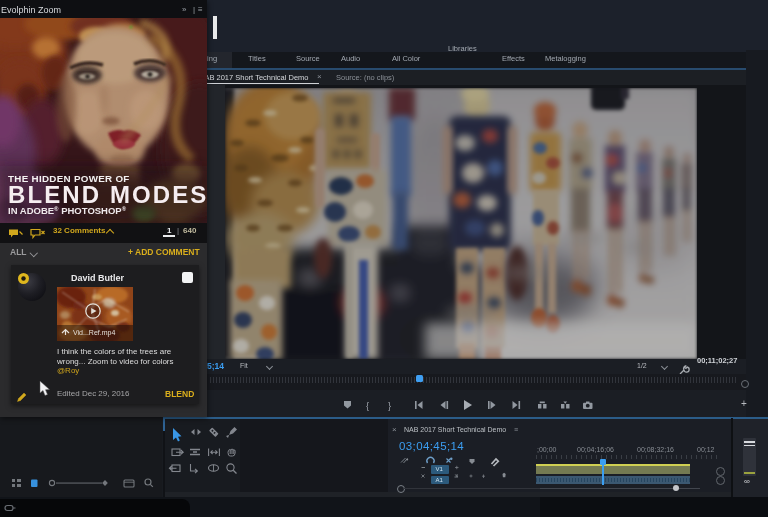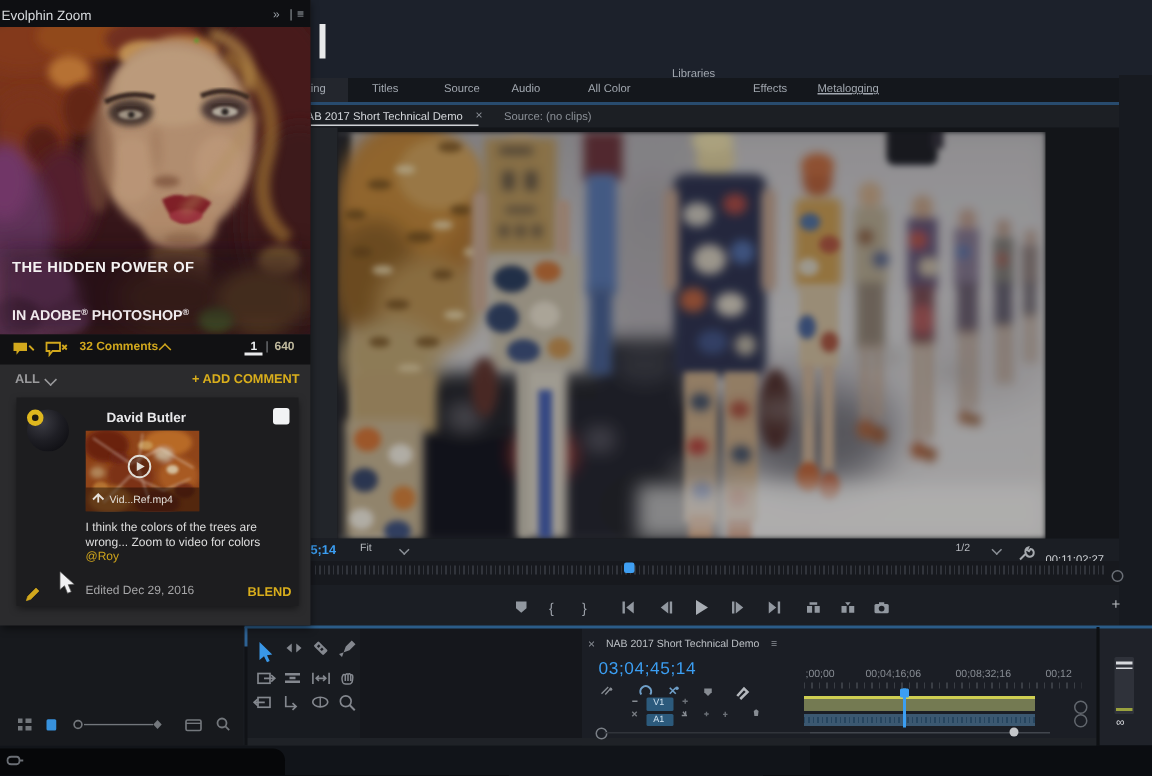--- a/index.html
+++ b/index.html
@@ -26,21 +26,21 @@
   <div class="a" style="left:163px;top:492px;width:568px;height:5px;background:#1f2227;"></div>
 
   <div class="a" style="left:200px;top:52px;width:32px;height:16px;background:#23262d;"></div>
   <div class="t" style="left:205px;top:54px;font-size:7.5px;color:#a2a8b0;">ting</div>
   <div class="t" style="left:248px;top:54px;font-size:7.5px;color:#a2a8b0;">Titles</div>
   <div class="t" style="left:296px;top:54px;font-size:7.5px;color:#a2a8b0;">Source</div>
   <div class="t" style="left:341px;top:54px;font-size:7.5px;color:#a2a8b0;">Audio</div>
   <div class="t" style="left:392px;top:54px;font-size:7.5px;color:#a2a8b0;">All Color</div>
   <div class="t" style="left:448px;top:44px;font-size:7.5px;color:#a2a8b0;">Libraries</div>
   <div class="t" style="left:502px;top:54px;font-size:7.5px;color:#a2a8b0;">Effects</div>
-  <div class="t" style="left:545px;top:54px;font-size:7.5px;color:#a2a8b0;text-decoration:underline;">Metalogging</div>
+  <div class="t" style="left:545px;top:54px;font-size:7.5px;color:#a2a8b0;">Metalogging</div>
 
   <div class="a" style="left:207px;top:70px;width:539px;height:347px;background:#1b1e24;"></div>
 
   <div class="a" style="left:207px;top:70px;width:539px;height:15px;background:#1c1f24;"></div>
   <div class="t" style="left:199px;top:72.5px;font-size:7.5px;color:#d4d7db;">NAB 2017 Short Technical Demo</div>
   <div class="t" style="left:317px;top:71.5px;font-size:8px;color:#8b9097;">×</div>
   <div class="t" style="left:336px;top:72.5px;font-size:7.5px;color:#8b9097;">Source: (no clips)</div>
   <div class="a" style="left:207px;top:83px;width:112px;height:1.3px;background:#cfd2d6;"></div>
 
   <div class="a" style="left:207px;top:85px;width:539px;height:274px;background:#131519;"></div>
@@ -284,21 +284,21 @@
   <div class="t" style="left:207px;top:361px;font-size:8.5px;font-weight:bold;color:#3b9ef2;">5;14</div>
   <div class="t" style="left:240px;top:362px;font-size:7px;color:#b8bbc0;">Fit</div>
   <div class="a" style="left:267px;top:364px;width:4px;height:4px;border-right:1.2px solid #8b9097;border-bottom:1.2px solid #8b9097;transform:rotate(45deg);"></div>
   <div class="t" style="left:637px;top:362px;font-size:7px;color:#b8bbc0;">1/2</div>
   <div class="a" style="left:662px;top:364px;width:4px;height:4px;border-right:1.2px solid #8b9097;border-bottom:1.2px solid #8b9097;transform:rotate(45deg);"></div>
   <div class="a" style="left:679px;top:361px;width:11px;height:10px;">
     <svg width="11" height="10" viewBox="0 0 11 10">
         <path d="M1 9 L5 5 M5 5 A2.6 2.6 0 1 0 8 2 L7 3.5 L5.8 2.8 L6.5 1 A2.6 2.6 0 0 0 5 5" stroke="#a7abb0" stroke-width="1.3" fill="none"></path>
       </svg>
   </div>
-  <div class="t" style="left:697px;top:368px;font-size:7.5px;color:#cfd2d6;">00;11;02;27</div>
+  <div class="t" style="left:697px;top:356px;font-size:7.5px;color:#cfd2d6;font-weight:bold;">00;11;02;27</div>
 
   <div class="a" style="left:207px;top:374px;width:539px;height:16px;background:#17191e;"></div>
   <div class="a" style="left:210px;top:377px;width:526px;height:6px;background:repeating-linear-gradient(to right,#31343b 0,#31343b 1px,transparent 1px,transparent 3px);"></div>
   <div class="a" style="left:416px;top:374.5px;width:7px;height:7px;background:#3f9ff2;border-radius:1.5px;"></div>
   <div class="a" style="left:741px;top:380px;width:6px;height:6px;border:1px solid #6a6f76;border-radius:50%;"></div>
 
   <div class="a" style="left:207px;top:390px;width:539px;height:25px;background:#1b1e24;"></div>
   <div class="a" id="transport" style="left:340px;top:398px;width:256px;height:14px;">
     <svg width="256" height="14" viewBox="0 0 256 14" fill="#9298a0">
       <path d="M4 3 L11 3 L11 7.5 L7.5 10.5 L4 7.5 Z"></path>
@@ -554,20 +554,21 @@
       <ellipse cx="174" cy="182" rx="30" ry="22" fill="#7a5a2a" filter="url(#cb5)"></ellipse>
       <ellipse cx="144" cy="195" rx="12" ry="8" fill="#587830" filter="url(#cb3)"></ellipse>
       <ellipse cx="186" cy="156" rx="14" ry="10" fill="#96703a" filter="url(#cb3)"></ellipse>
       <circle cx="131" cy="9" r="1.5" fill="#55c030" filter="url(#cb1)" opacity="0.85"></circle>
 
       <rect x="0" y="148" width="207" height="57" fill="#1c0b12" opacity="0.52" filter="url(#cb8)"></rect>
       <rect width="207" height="205" fill="#240d12" opacity="0.14"></rect>
     </svg>
     </div>
     <div class="t" style="left:8px;top:172.5px;font-size:9.8px;font-weight:bold;color:#f4f2f2;letter-spacing:0.3px;">THE HIDDEN POWER OF</div>
+    <div class="t" style="left:8px;top:181px;font-size:24px;font-weight:bold;color:#f5edf0;letter-spacing:2.1px;">BLEND MODES</div>
     <div class="t" style="left:8px;top:205px;font-size:9.5px;font-weight:bold;color:#efe9ec;">IN ADOBE<span style="font-size:6px;vertical-align:3px;">®</span> PHOTOSHOP<span style="font-size:6px;vertical-align:3px;">®</span></div>
 
     <div class="a" style="left:0;top:223px;width:207px;height:20px;background:#111113;"></div>
     <div class="a" style="left:8px;top:225px;width:40px;height:11px;">
       <svg width="40" height="11" viewBox="0 0 40 11">
         <g stroke="#d2a81d" stroke-width="1.2" fill="none">
           <path d="M1 1.5 L10 1.5 L10 7 L5 7 L3 9.5 L3 7 L1 7 Z" fill="#d2a81d" stroke="none"></path>
           <path d="M11.5 3.5 L14.5 6.5"></path>
           <path d="M23 1.5 L32 1.5 L32 7 L27 7 L25 9.5 L25 7 L23 7 Z"></path>
           <path d="M33.5 3 L36.5 6 M36.5 3 L33.5 6"></path>

